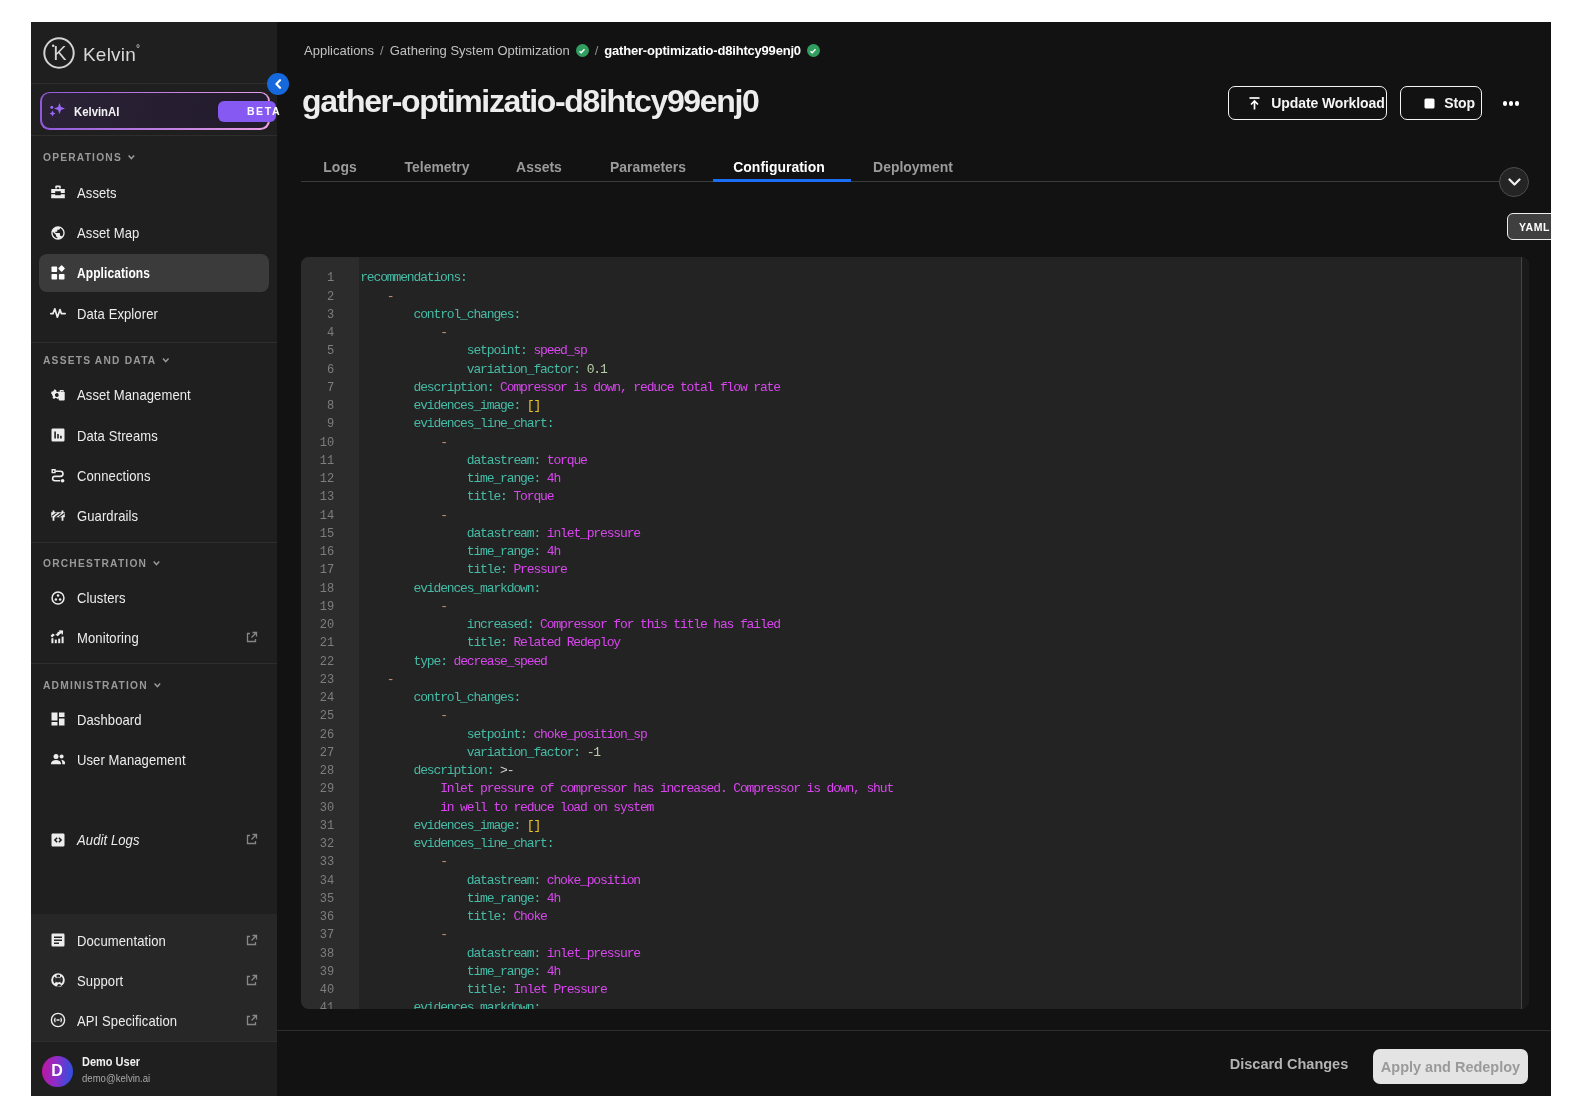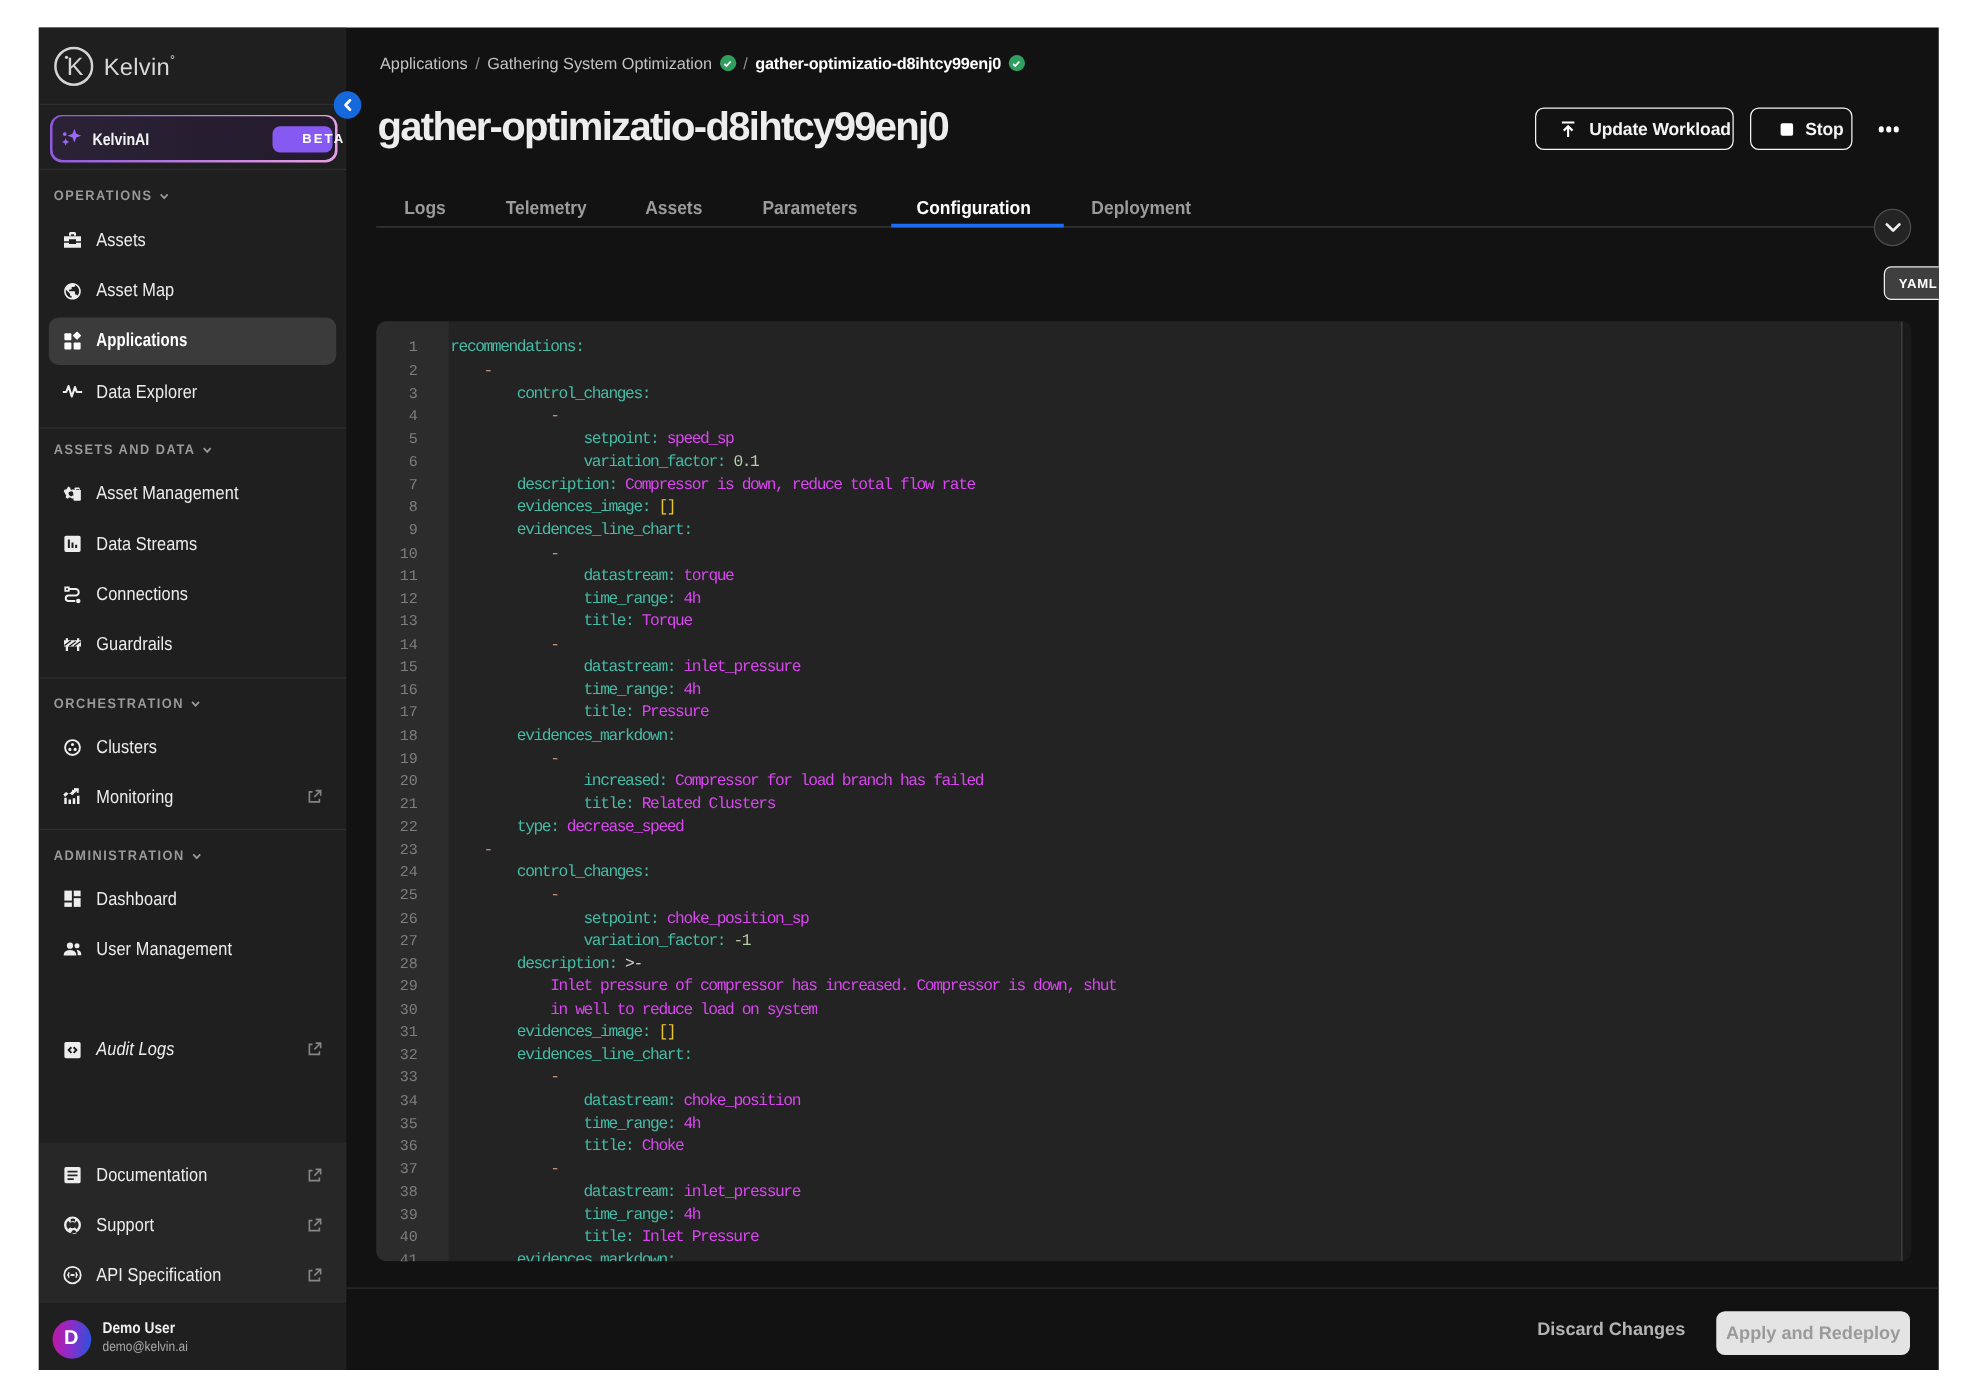--- a/index.html
+++ b/index.html
@@ -66,21 +66,21 @@
     <div class="sdiv" style="top:60.5px;"></div>
 
     <div class="abs" style="left:9px; top:69.5px; width:230px; height:38px; border-radius:9.5px; background:linear-gradient(90deg,#9059dc,#e8a0e4);"></div>
     <div class="abs" style="left:10.8px; top:71.3px; width:226.4px; height:34.4px; border-radius:8px; background:linear-gradient(100deg,#2b2236,#221b2b);"></div>
     <svg class="abs wic" style="left:18px; top:80px;" width="17" height="17" viewBox="0 0 17 17" fill="#9a68f5">
       <path d="M10.5 1 L12 5 L16 6.5 L12 8 L10.5 12 L9 8 L5 6.5 L9 5 Z"></path>
       <path d="M3.5 8.5 L4.4 10.6 L6.5 11.5 L4.4 12.4 L3.5 14.5 L2.6 12.4 L0.5 11.5 L2.6 10.6 Z"></path>
       <circle cx="2.8" cy="5.2" r="1.5"></circle>
     </svg>
     <div class="abs" style="left:43px; top:82px; font-size:13.5px; font-weight:bold; color:#f2f2f2; transform:scaleX(0.84); transform-origin:0 50%;">KelvinAI</div>
-    <div class="abs" style="left:187px; top:78.5px; width:48px; height:21px; background:#8659f2; border-radius:6px; color:#fff; font-size:10.5px; font-weight:bold; letter-spacing:1.6px; display:flex; align-items:center; justify-content:center;padding-left:34px;">BETA</div>
+    <div class="abs" style="left:187px; top:78.5px; width:58px; height:21px; background:#8659f2; border-radius:6px; color:#fff; font-size:10.5px; font-weight:bold; letter-spacing:1.6px; display:flex; align-items:center; justify-content:center;padding-left:34px;">BETA</div>
     <div class="sdiv" style="top:112.8px;"></div>
 
     <div class="slabel" style="top:129px;">OPERATIONS
       <svg width="10" height="10" viewBox="0 0 10 10" fill="none" stroke="#999" stroke-width="1.6">
           <path d="M2 3.5 L5 6.5 L8 3.5"></path>
         </svg>
     </div>
     <div class="active-bg" style="top:231.5px;"></div>
     <div class="sitem" style="top:150px;">
       <svg class="ic wic" viewBox="0 0 16 16" fill="#ededed">
@@ -368,22 +368,22 @@
             <span class="d">-</span>
                 <span class="k">datastream:</span> <span class="v">torque</span>
                 <span class="k">time_range:</span> <span class="v">4h</span>
                 <span class="k">title:</span> <span class="v">Torque</span>
             <span class="d">-</span>
                 <span class="k">datastream:</span> <span class="v">inlet_pressure</span>
                 <span class="k">time_range:</span> <span class="v">4h</span>
                 <span class="k">title:</span> <span class="v">Pressure</span>
         <span class="k">evidences_markdown:</span>
             <span class="d">-</span>
-                <span class="k">increased:</span> <span class="v">Compressor for load branch has failed</span>
-                <span class="k">title:</span> <span class="v">Related Clusters</span>
+                <span class="k">increased:</span> <span class="v">Compressor for this title has failed</span>
+                <span class="k">title:</span> <span class="v">Related Redeploy</span>
         <span class="k">type:</span> <span class="v">decrease_speed</span>
     <span class="d">-</span>
         <span class="k">control_changes:</span>
             <span class="d">-</span>
                 <span class="k">setpoint:</span> <span class="v">choke_position_sp</span>
                 <span class="k">variation_factor:</span> <span class="n">-1</span>
         <span class="k">description:</span> <span class="g">&gt;-</span>
             <span class="v">Inlet pressure of compressor has increased. Compressor is down, shut</span>
             <span class="v">in well to reduce load on system</span>
         <span class="k">evidences_image:</span> <span class="y">[]</span>

